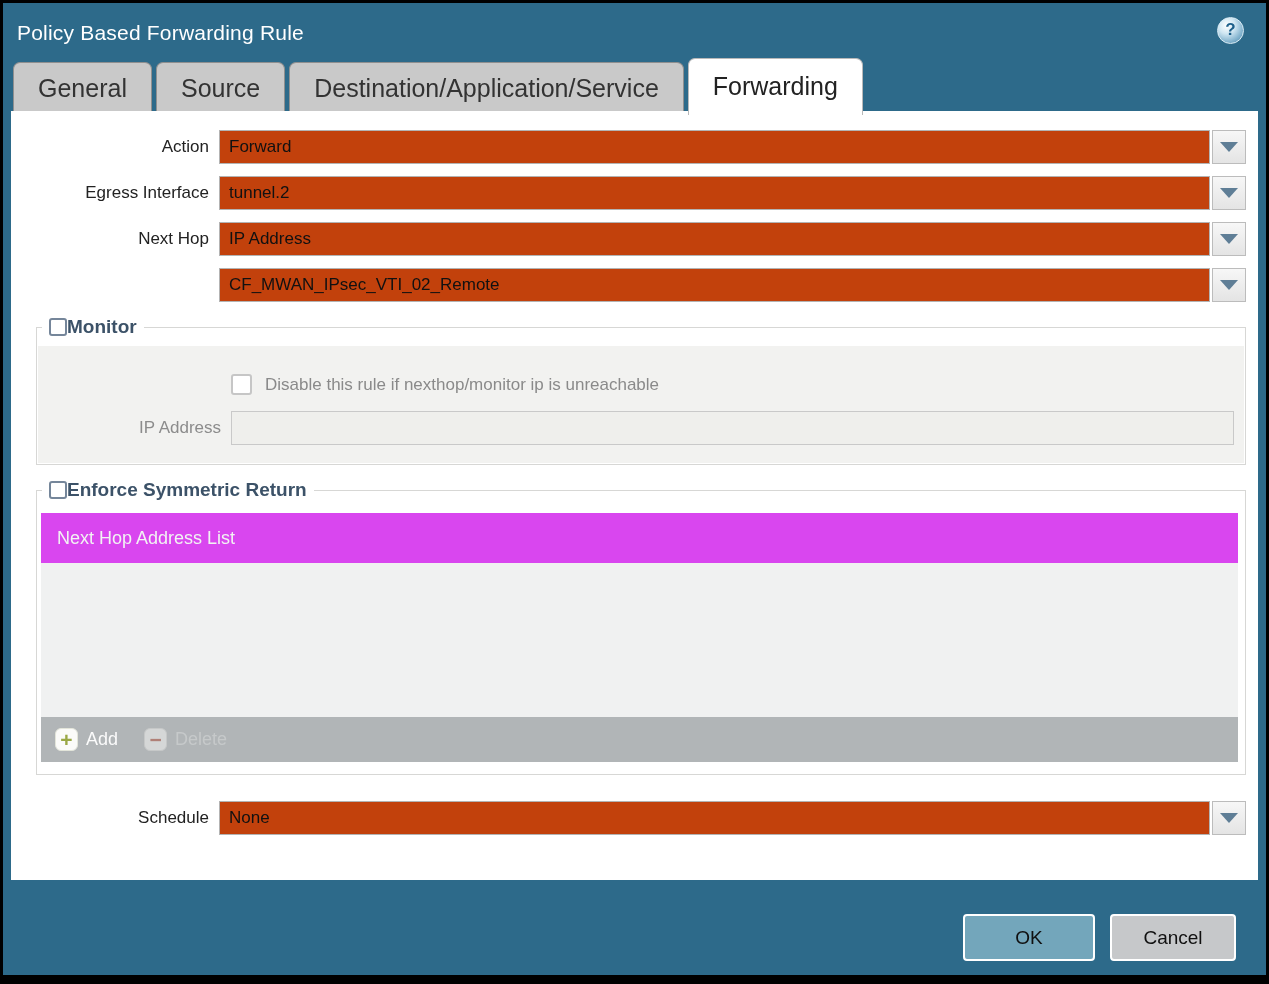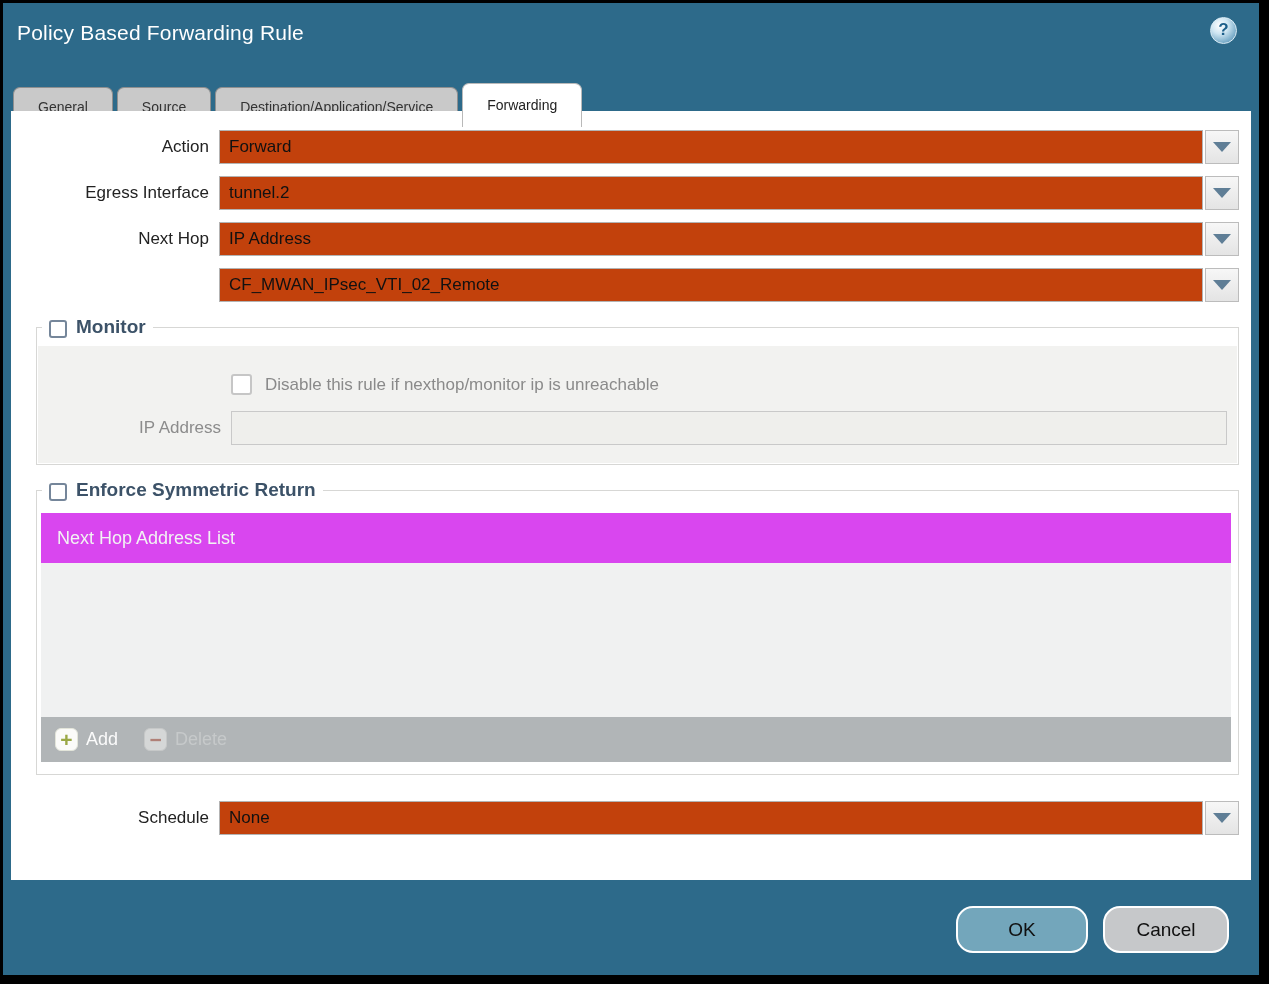--- a/index.html
+++ b/index.html
@@ -4,21 +4,21 @@
 <style>
   * { box-sizing: border-box; margin: 0; padding: 0; }
   html,body { width: 1269px; height: 984px; }
   body {
     font-family: "Liberation Sans", sans-serif;
     background: #000;
   }
   .window {
     width: 1269px; height: 984px;
     background: #000;
-    padding: 3px 10px 9px 3px;
+    padding: 3px 3px 9px 3px;
   }
   .window-inner {
     width: 100%; height: 100%;
     background: #2d6a8a;
     padding: 0 8px;
     position: relative;
     display: flex; flex-direction: column;
   }
   
   .titlebar {
@@ -34,23 +34,23 @@
     display: flex; align-items: center; justify-content: center;
     color: #1c5f8a; font-weight: bold; font-size: 17px;
     cursor: pointer; margin-right: 12px; margin-top: -6px;
   }
   
   .tabbar { display: flex; align-items: flex-end; height: 48px; gap: 4px; padding-left: 2px; }
   .tab {
     background: #c9c9c9;
     border: 1px solid #8f8f8f; border-bottom: none;
     border-radius: 7px 7px 0 0;
-    color: #333333; font-size: 14px;
+    color: #333333; font-size: 25px;
     padding: 11px 24px 12px 24px;
-    cursor: pointer; position: relative; top: 16px;
+    cursor: pointer; position: relative; top: 4px;
   }
   .tab.active {
     background: #ffffff; color: #222;
     padding-top: 13px; padding-bottom: 14px;
     border-color: #b9b9b9;
     z-index: 2;
   }
   
   .panel {
     background: #ffffff;
@@ -89,21 +89,21 @@
   .dd-btn.disabled .dd-arrow { border-top-color: #a9abad; }
   .dd-btn.disabled { cursor: default; }
   
   fieldset {
     border: 1px solid #d7d7d5;
     margin: 14px 12px 0 25px;
     padding: 0 0 0 0;
   }
   legend {
     margin-left: 5px; padding: 0 7px;
-    display: flex; align-items: flex-end; gap: 9px;
+    display: flex; align-items: center; 
     font-size: 19px; font-weight: bold; color: #3c5268;
   }
   .checkbox {
     width: 18px; height: 18px;
     background: #ffffff;
     border: 2px solid #75869a;
     border-radius: 3px;
     cursor: pointer; flex: none;
   }
   .checkbox.disabled {
@@ -155,25 +155,26 @@
   .table-btn.delete { cursor: default; }
   .table-btn.delete .table-btn-label { color: #c6c9ca; }
   .schedule-row { margin-top: 26px; }
   
   .footer {
     flex: 1;
     display: flex; align-items: flex-start; justify-content: flex-end;
     gap: 15px; padding: 26px 22px 0 0;
   }
   .btn {
-    height: 47px; border-radius: 17px;
+    height: 47px; border-radius: 4px;
     border: 2px solid #ffffff;
     font-family: "Liberation Sans", sans-serif;
     font-size: 19px; color: #101010;
     cursor: pointer;
+    margin-top: 8px;
   }
   .btn-ok { width: 132px; background: #73a6bb; }
   .btn-cancel { width: 126px; background: #c6c8ca; }
 </style>
 </head>
 <body>
 
 <div class="window">
   <div class="window-inner">
 

